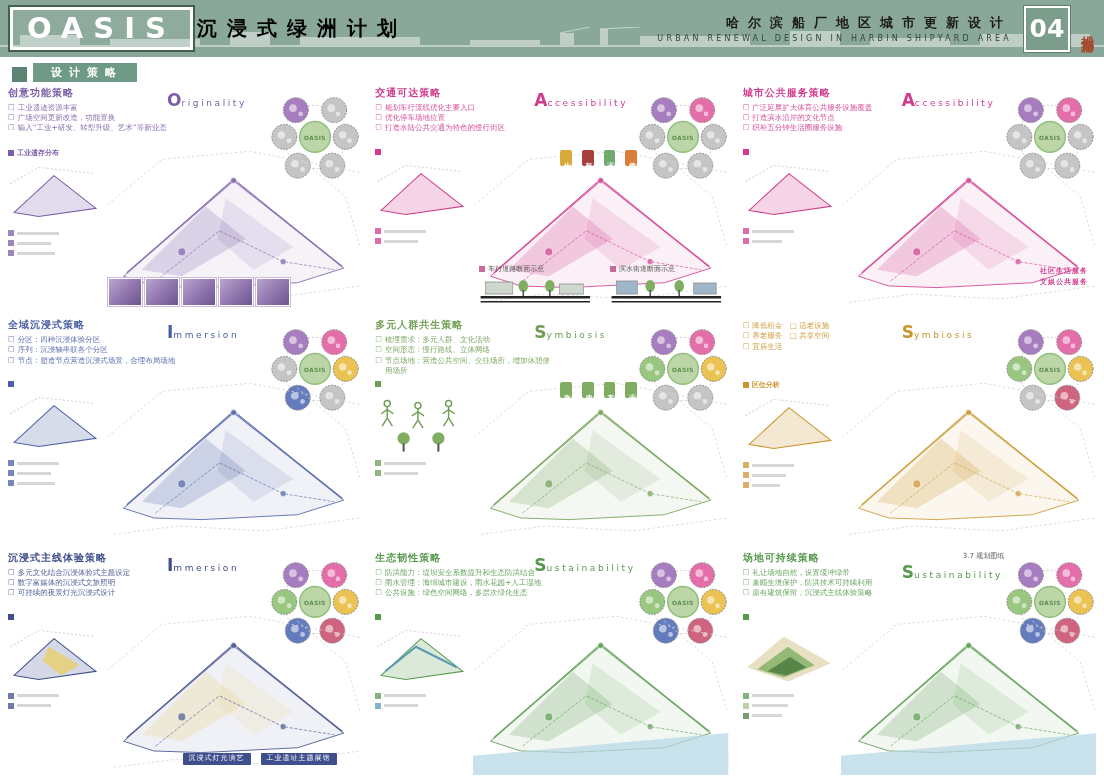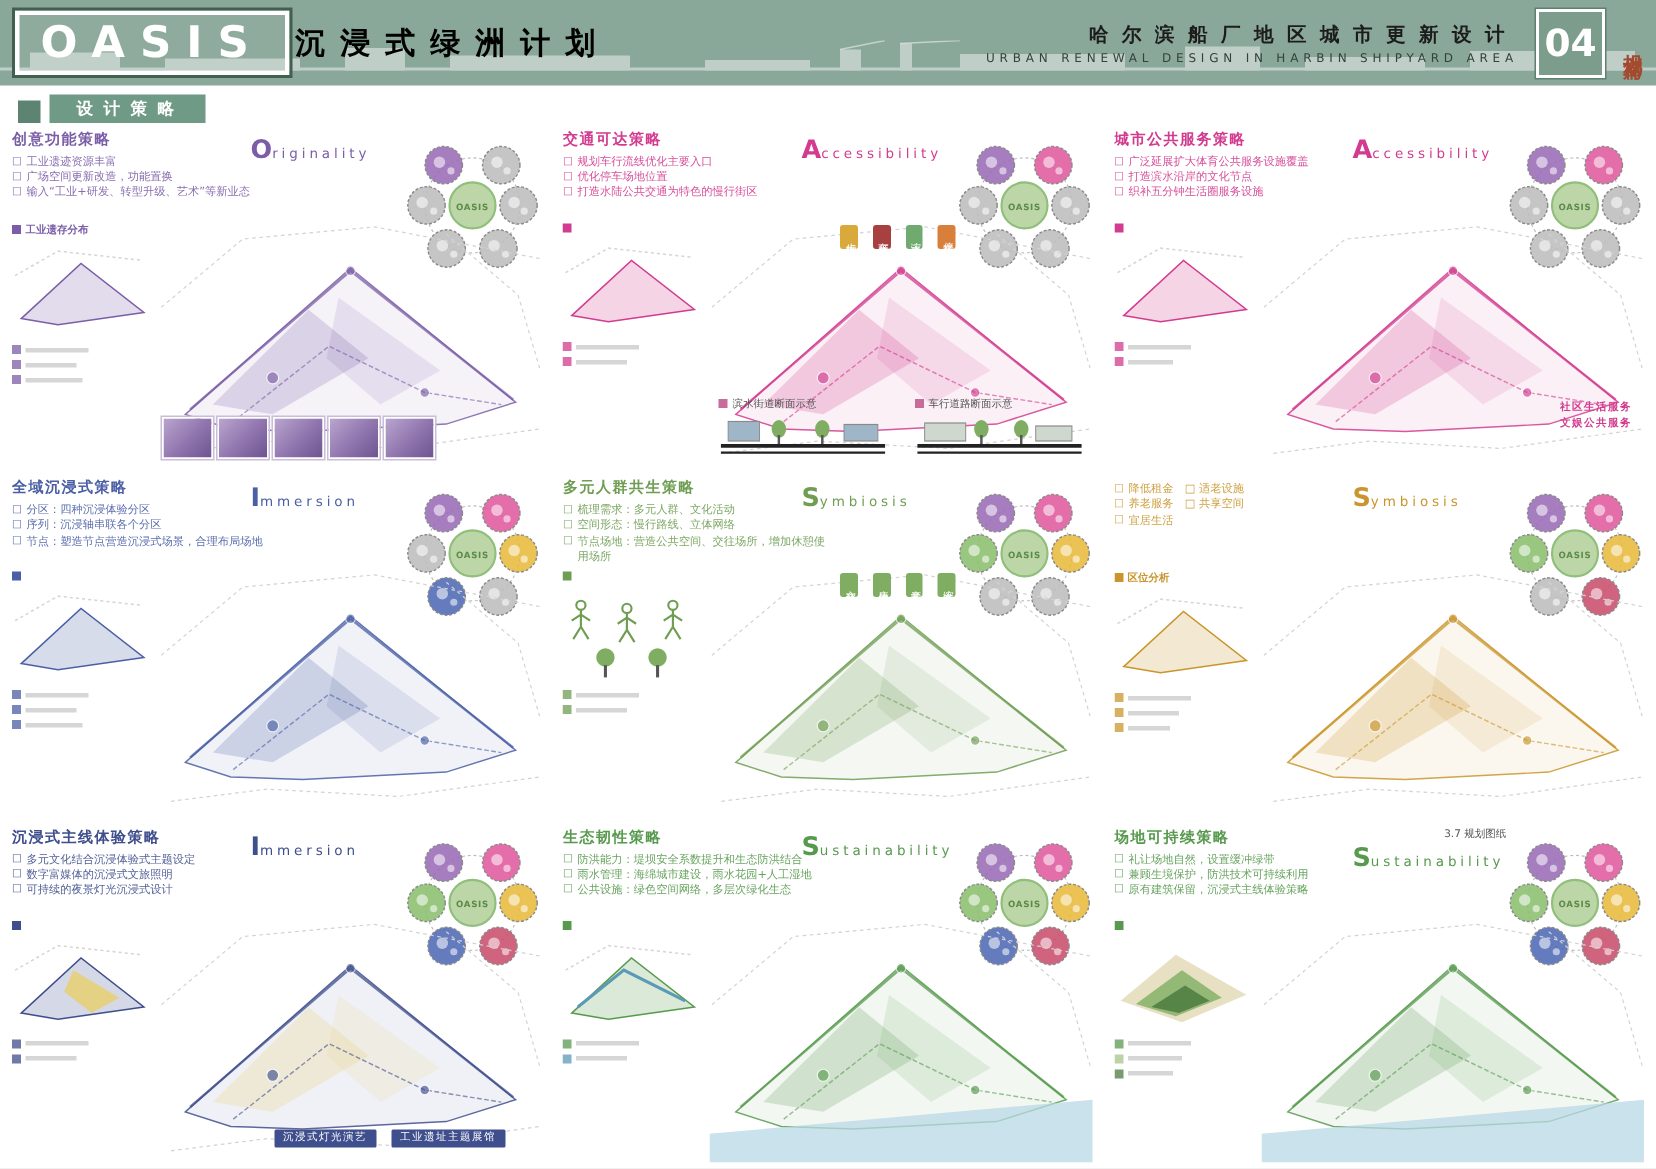--- a/index.html
+++ b/index.html
@@ -314,41 +314,41 @@
             <polygon class="m-water" points="0,176 320,148 320,200 0,200"></polygon>
           </svg>
           <div class="tags">
             <span class="tag" style="background-color: rgb(217, 169, 60);">步行街道</span>
             <span class="tag" style="background-color: rgb(168, 64, 64);">车行道路</span>
             <span class="tag" style="background-color: rgb(111, 170, 111);">滨水步道</span>
             <span class="tag" style="background-color: rgb(217, 127, 60);">停车场地</span>
           </div>
           <div class="sections">
             <div class="sect">
+              <div class="sect-cap">车行道路断面示意</div>
+              <svg viewBox="0 0 140 30" preserveAspectRatio="none">
+                  <rect x="8" y="6" width="34" height="12" fill="#cfd8cf" stroke="#8a8a8a" stroke-width="0.8"></rect>
+                  <rect x="100" y="8" width="30" height="10" fill="#cfd8cf" stroke="#8a8a8a" stroke-width="0.8"></rect>
+                  <circle cx="55" cy="10" r="6" fill="#7fae63"></circle>
+                  <rect x="54" y="14" width="2" height="6" fill="#555"></rect>
+                  <circle cx="88" cy="10" r="6" fill="#7fae63"></circle>
+                  <rect x="87" y="14" width="2" height="6" fill="#555"></rect>
+                  <rect x="2" y="20" width="136" height="2.5" fill="#222"></rect>
+                  <rect x="2" y="25" width="136" height="1.5" fill="#222"></rect>
+                </svg>
+            </div>
+            <div class="sect">
               <div class="sect-cap">滨水街道断面示意</div>
               <svg viewBox="0 0 140 30" preserveAspectRatio="none">
                   <rect x="8" y="5" width="26" height="13" fill="#9fb6c9" stroke="#8a8a8a" stroke-width="0.8"></rect>
                   <rect x="104" y="7" width="28" height="11" fill="#9fb6c9" stroke="#8a8a8a" stroke-width="0.8"></rect>
                   <circle cx="50" cy="10" r="6" fill="#7fae63"></circle>
                   <rect x="49" y="14" width="2" height="6" fill="#555"></rect>
                   <circle cx="86" cy="10" r="6" fill="#7fae63"></circle>
                   <rect x="85" y="14" width="2" height="6" fill="#555"></rect>
-                  <rect x="2" y="20" width="136" height="2.5" fill="#222"></rect>
-                  <rect x="2" y="25" width="136" height="1.5" fill="#222"></rect>
-                </svg>
-            </div>
-            <div class="sect">
-              <div class="sect-cap">车行道路断面示意</div>
-              <svg viewBox="0 0 140 30" preserveAspectRatio="none">
-                  <rect x="8" y="6" width="34" height="12" fill="#cfd8cf" stroke="#8a8a8a" stroke-width="0.8"></rect>
-                  <rect x="100" y="8" width="30" height="10" fill="#cfd8cf" stroke="#8a8a8a" stroke-width="0.8"></rect>
-                  <circle cx="55" cy="10" r="6" fill="#7fae63"></circle>
-                  <rect x="54" y="14" width="2" height="6" fill="#555"></rect>
-                  <circle cx="88" cy="10" r="6" fill="#7fae63"></circle>
-                  <rect x="87" y="14" width="2" height="6" fill="#555"></rect>
                   <rect x="2" y="20" width="136" height="2.5" fill="#222"></rect>
                   <rect x="2" y="25" width="136" height="1.5" fill="#222"></rect>
                 </svg>
             </div>
           </div>
         </div>
       </div>
     </section>
 
     <section class="panel p3" style="--accent: #d23b8f;">

